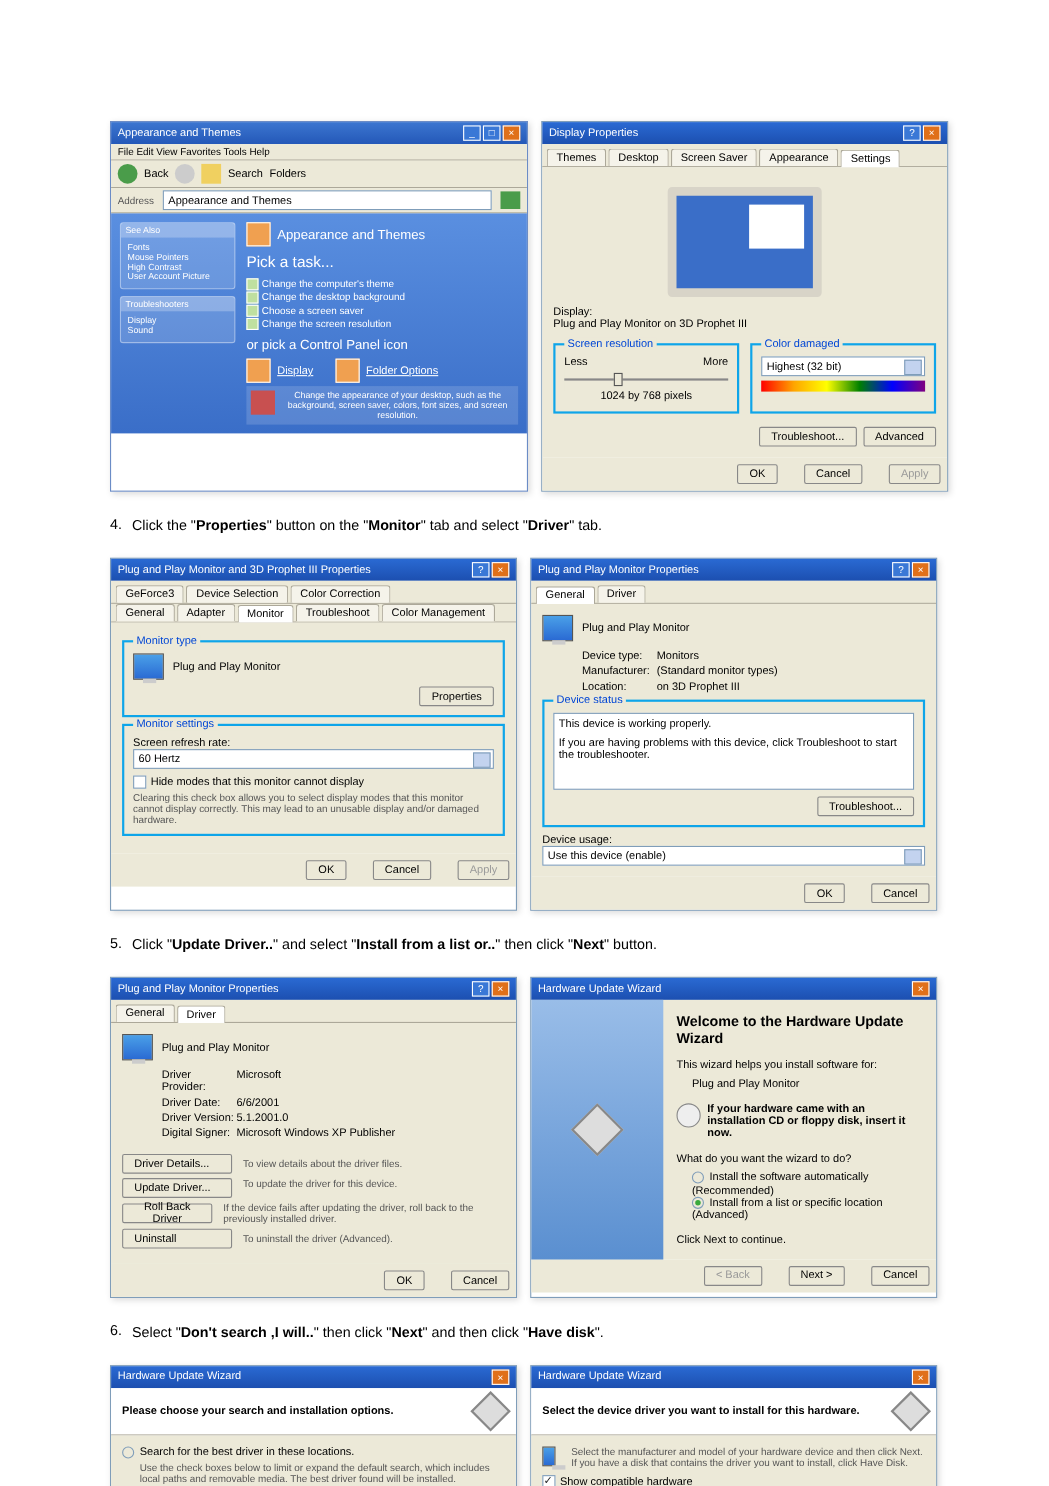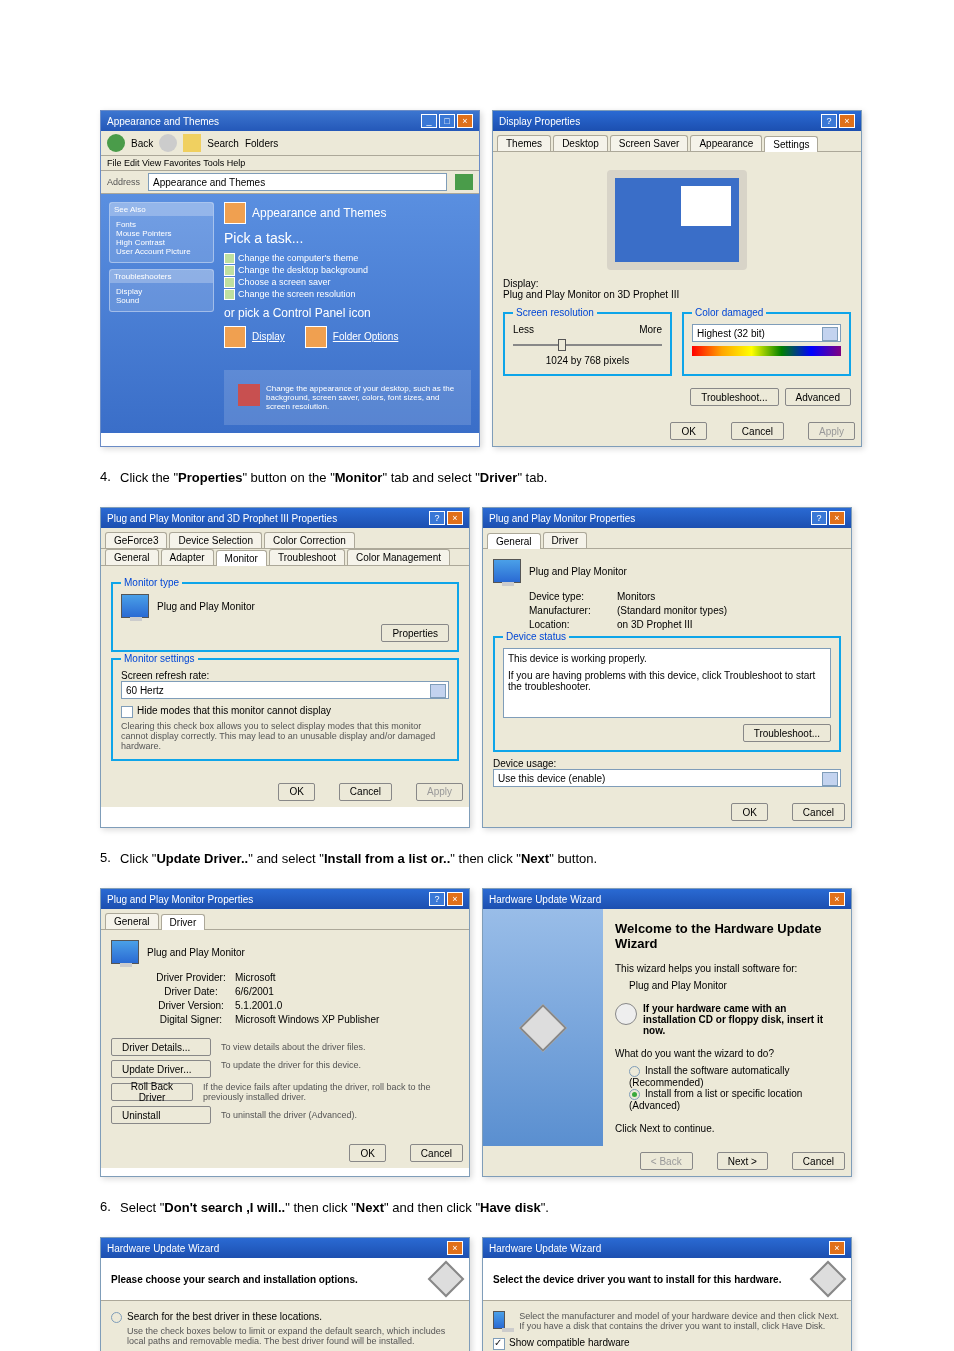--- a/index.html
+++ b/index.html
@@ -53,47 +53,47 @@
   .cp-main .item { color:#fff; font-size:9px; padding:1px 0 1px 14px; position:relative; }
   .cp-main .item::before { content:""; position:absolute; left:0; top:1px; width:9px; height:9px; background:#bfe0a0; border:1px solid #fff; }
   .cp-main .big { font-size:14px; color:#fff; margin:6px 0; }
   .cp-icon { display:inline-block; width:22px; height:22px; background:#f0a050; border:1px solid #fff; margin-right:6px; vertical-align:middle; }
   .hw-wiz-left { display:flex; }
   .wiz-img { width:120px; background: linear-gradient(#99bde8,#5a8fd0); display:flex; align-items:center; justify-content:center; }
   .chip-icon { width:34px; height:34px; border:2px solid #888; transform: rotate(45deg); background:#ddd; position:relative; }
   .wiz-body { padding: 12px; }
   .spacer { height:6px; }
   .field-row { display:flex; margin:3px 0; }
-  .field-row .k { width:88px; }
+  .field-row .k { width:68px; }
   .disabled { color:#999; }
   .textbox { border:1px solid #7f9db9; background:#fff; padding:1px 4px; height:18px; display:inline-flex; align-items:center; }
 </style>
 </head>
 <body>
 
 <div class="figrow">
 
   <div class="panel cp-left">
     <div class="titlebar">
       <span>Appearance and Themes</span>
       <div class="wbtns">
         <div class="wbtn help">_</div>
         <div class="wbtn help">□</div>
         <div class="wbtn">×</div>
       </div>
     </div>
+    <div style="background:#ece9d8; padding:2px 6px; font-size:9px; border-bottom:1px solid #aca899;">File  Edit  View  Favorites  Tools  Help</div>
     <div style="background:#ece9d8; padding:3px 6px; border-bottom:1px solid #aca899; display:flex; align-items:center; gap:6px;">
       <span style="width:18px;height:18px;background:#4a9c4a;border-radius:50%;display:inline-block;"></span>
       <span>Back</span>
       <span style="width:18px;height:18px;background:#ccc;border-radius:50%;display:inline-block;"></span>
       <span style="width:18px;height:18px;background:#f0d060;display:inline-block;"></span>
       <span>Search</span>
       <span>Folders</span>
     </div>
-    <div style="background:#ece9d8; padding:2px 6px; font-size:9px; border-bottom:1px solid #aca899;">File  Edit  View  Favorites  Tools  Help</div>
     <div style="background:#ece9d8; padding:2px 6px; border-bottom:1px solid #aca899; display:flex; align-items:center; gap:8px;">
       <span class="tiny">Address</span>
       <div class="textbox" style="flex:1;">
           <span>Appearance and Themes</span>
         </div>
       <span style="width:18px;height:16px;background:#4a9c4a;display:inline-block;"></span>
     </div>
     <div class="cp-body">
       <div class="cp-sidebar">
         <div class="cp-side-box">
@@ -117,21 +117,21 @@
         <div class="big">Pick a task...</div>
         <div class="item">Change the computer's theme</div>
         <div class="item">Change the desktop background</div>
         <div class="item">Choose a screen saver</div>
         <div class="item">Change the screen resolution</div>
         <div class="big" style="font-size:12px;">or pick a Control Panel icon</div>
         <div style="display:flex; gap:20px; align-items:center;">
           <div><span class="cp-icon"></span><span style="text-decoration:underline;">Display</span></div>
           <div><span class="cp-icon"></span><span style="text-decoration:underline;">Folder Options</span></div>
         </div>
-        <div style="background:rgba(255,255,255,.15); padding:14px; margin-top:22px; font-size:8px; display:flex; gap:6px;">
+        <div style="background:rgba(255,255,255,.15); padding:4px; margin-top:3px; font-size:8px; display:flex; gap:6px;text-align:center;">
           <span style="width:22px;height:22px;background:#c85050;display:inline-block;flex-shrink:0;"></span>
           <span>Change the appearance of your desktop, such as the background, screen saver, colors, font sizes, and screen resolution.</span>
         </div>
       </div>
     </div>
   </div>
 
   <div class="panel" style="width:370px;">
     <div class="titlebar">
       <span>Display Properties</span>
@@ -311,21 +311,21 @@
       </div>
     <div class="tabs">
       <div class="tab">General</div>
       <div class="tab active">Driver</div>
     </div>
     <div class="body">
       <div style="display:flex;align-items:center; margin-bottom:8px;">
           <span class="mon-icon"></span>
           <span>Plug and Play Monitor</span>
         </div>
-      <div style="padding-left:36px;text-align:center;">
+      <div style="padding-left:36px;">
         <div class="field-row">
             <span class="k">Driver Provider:</span>
             <span>Microsoft</span>
           </div>
         <div class="field-row">
             <span class="k">Driver Date:</span>
             <span>6/6/2001</span>
           </div>
         <div class="field-row">
             <span class="k">Driver Version:</span>

